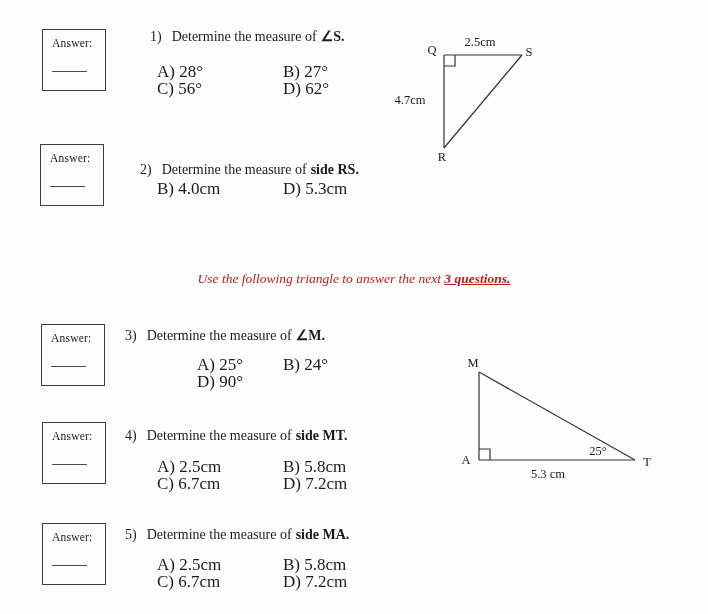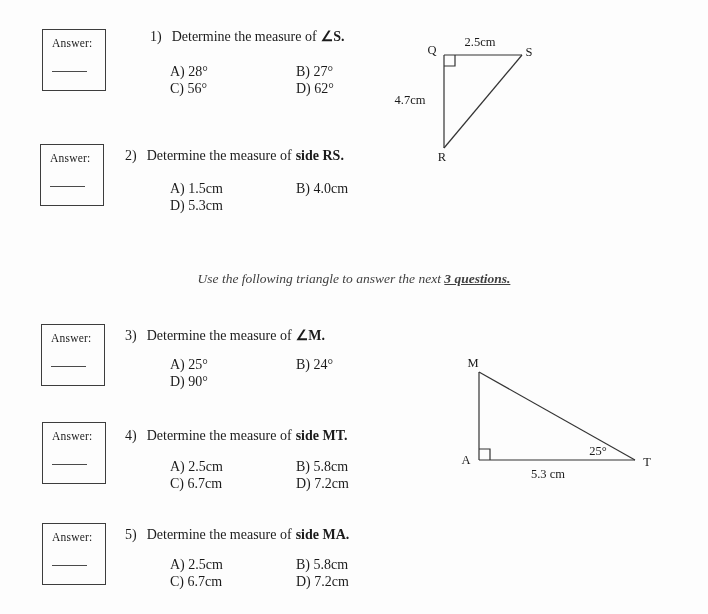--- a/index.html
+++ b/index.html
@@ -13,27 +13,27 @@
     border:1.5px solid #3d3d3d;background:#fdfdfd;box-sizing:border-box;
   }
   .ans-box .lbl{font-size:11.5px;margin:7px 0 0 9px;letter-spacing:.2px;}
   .ans-box .blank{width:35px;height:0;border-bottom:1.4px solid #4a4a4a;margin:22px 0 0 9px;}
   
   .q-line{position:absolute;left:125px;font-size:14px;line-height:18px;white-space:nowrap;}
   .q-num{display:inline-block;margin-right:10px;}
   .q-bold{font-weight:bold;margin-left:4px;}
   
   .opts{
-    position:absolute;left:170px;display:grid;
-    grid-template-columns:126px auto;font-size:14px;line-height:16.5px;font-family:Liberation Serif, serif;
+    position:absolute;left:157px;display:grid;
+    grid-template-columns:126px auto;font-size:17px;line-height:16.5px;font-family:Liberation Serif, serif;
   }
   
   .instruction{
     position:absolute;left:0;right:0;top:271px;text-align:center;
-    font-style:italic;font-size:13.5px;color:#404040;
+    font-style:italic;font-size:13.5px;color:#b91c1c;
   }
   .instruction .em{font-weight:bold;text-decoration:underline;}
   
   .diagram{position:absolute;}
   .diagram line,.diagram path{stroke:#333;stroke-width:1.2;fill:none;}
   .diagram text{font-family:"Liberation Serif",serif;font-size:12.5px;fill:#1b1b1b;}
 </style>
 </head>
 <body>
 
@@ -62,41 +62,40 @@
     <text x="137" y="28" text-anchor="middle">S</text>
     <text x="50" y="133" text-anchor="middle">R</text>
     <text x="88" y="18" text-anchor="middle">2.5cm</text>
     <text x="18" y="76" text-anchor="middle">4.7cm</text>
   </svg>
 
   <div class="ans-box" style="left:40px;top:144px;">
     <div class="lbl">Answer:</div>
     <div class="blank"></div>
   </div>
-  <div class="q-line" style="top:147px;">
+  <div class="q-line" style="top:161px;margin-left:15px;">
     <span class="q-num">2)</span><span>Determine the measure of</span><span class="q-bold">side RS.</span>
   </div>
   <div class="opts" style="top:181px;">
-    <span>A) 1.5cm</span>
     <span>B) 4.0cm</span>
     <span>D) 5.3cm</span>
   </div>
 
   <div class="instruction">
     <span>Use the following triangle to answer the next </span><span class="em">3 questions</span><span class="em">.</span>
   </div>
 
   <div class="ans-box" style="left:41px;top:324px;">
     <div class="lbl">Answer:</div>
     <div class="blank"></div>
   </div>
   <div class="q-line" style="top:327px;">
     <span class="q-num">3)</span><span>Determine the measure of</span><span class="q-bold">∠M.</span>
   </div>
-  <div class="opts" style="top:357px;">
+  <div class="opts" style="top:357px;text-align:center;">
     <span>A) 25°</span>
     <span>B) 24°</span>
     <span>D) 90°</span>
   </div>
 
   <svg class="diagram" style="left:450px;top:352px;" width="240" height="130" viewBox="0 0 240 130">
     <line x1="29" y1="20" x2="29" y2="108"></line>
     <line x1="29" y1="108" x2="185" y2="108"></line>
     <line x1="29" y1="20" x2="185" y2="108"></line>
     <path d="M29 97 L40 97 L40 108"></path>

